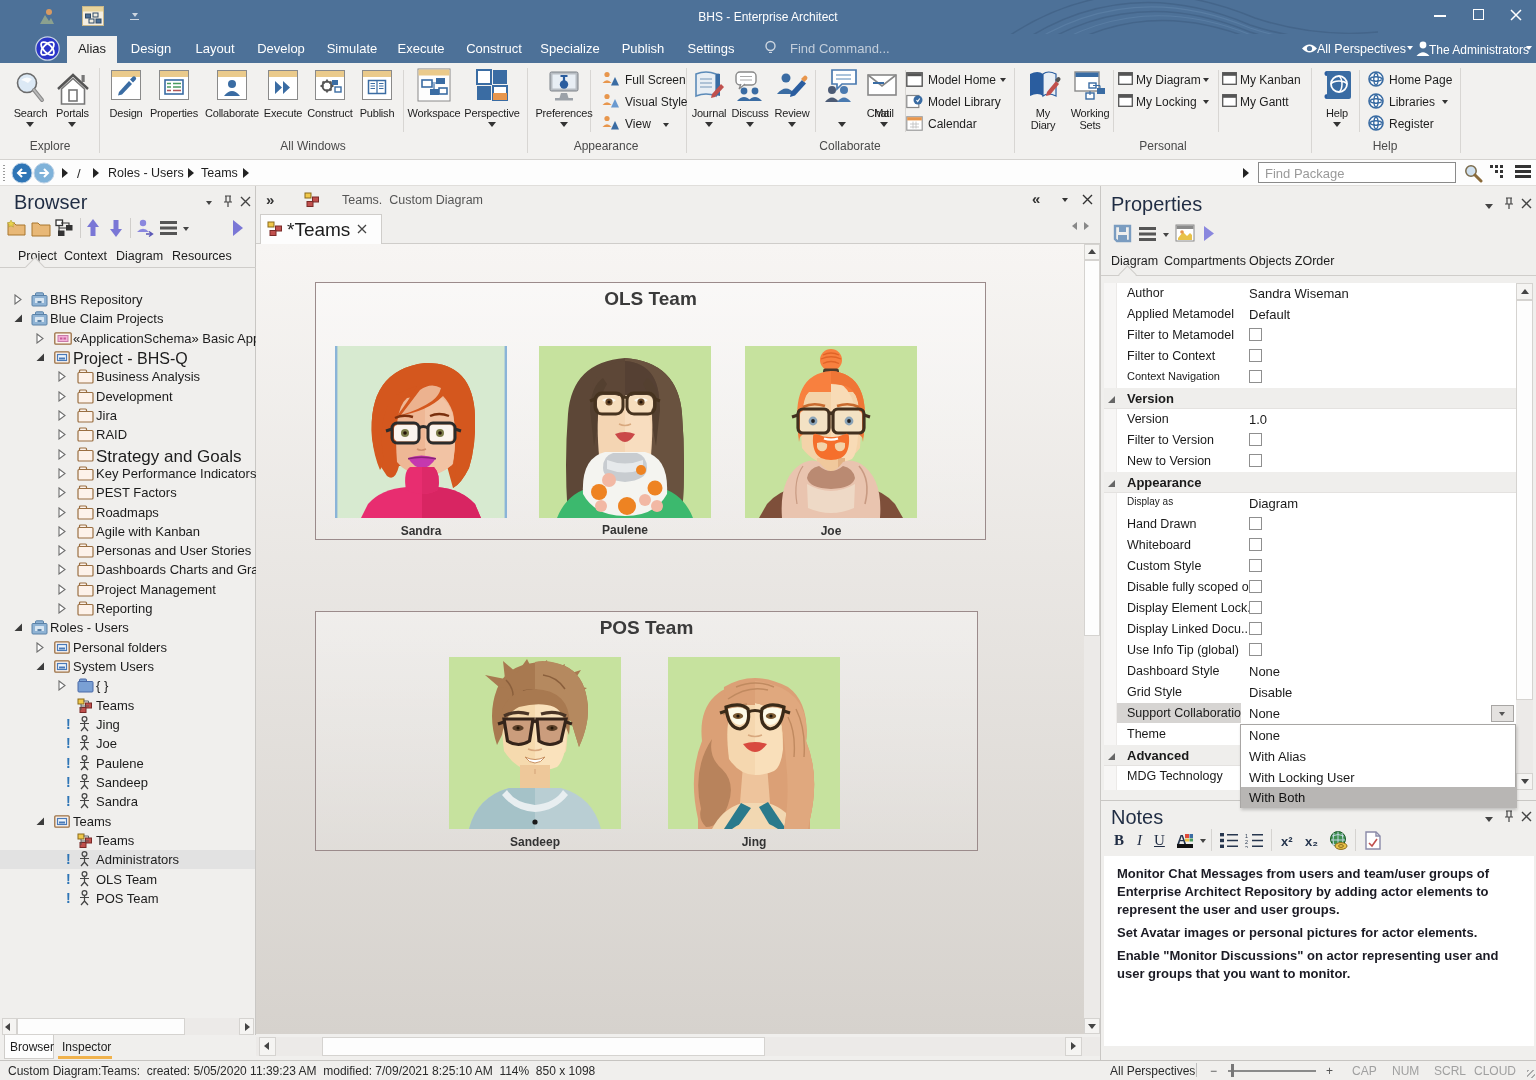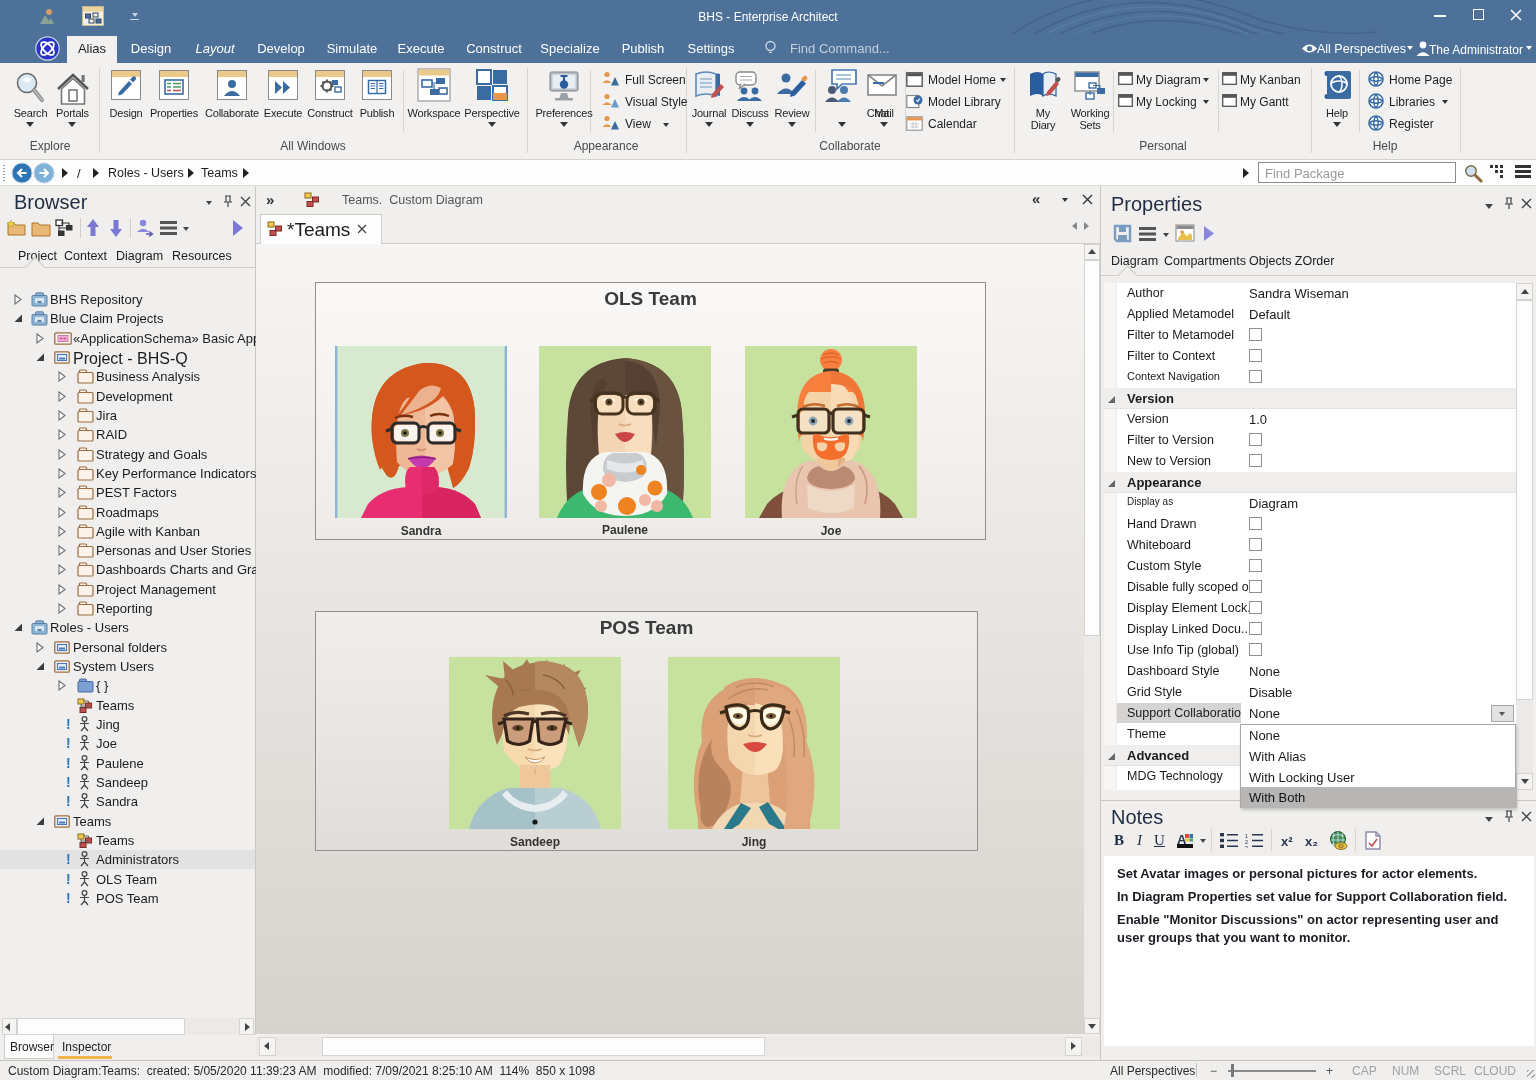--- a/index.html
+++ b/index.html
@@ -78,21 +78,21 @@
     <svg class="abs" style="left:35px;top:2px" width="25" height="25" viewBox="0 0 25 25">
       <circle cx="12.5" cy="12.5" r="11.7" fill="#2a35c8" stroke="#c8d4e4" stroke-width="1.2"></circle>
       <g stroke="#fff" stroke-width="1.8" fill="none">
         <ellipse cx="12.5" cy="12.5" rx="4" ry="8.2" transform="rotate(45 12.5 12.5)"></ellipse>
         <ellipse cx="12.5" cy="12.5" rx="4" ry="8.2" transform="rotate(-45 12.5 12.5)"></ellipse>
       </g>
     </svg>
     <div class="scaret" style="left:68px;top:12px;border-top-color:#e8edf2;"></div>
     <div class="rtab active" style="left:67px;width:50px;">Alias</div>
     <div class="rtab" style="left:122px;width:58px;">Design</div>
-    <div class="rtab" style="left:186px;width:58px;font-style:italic;">Layout</div>
+    <div class="rtab" style="left:186px;width:58px;">Layout</div>
     <div class="rtab" style="left:248px;width:66px;">Develop</div>
     <div class="rtab" style="left:318px;width:68px;">Simulate</div>
     <div class="rtab" style="left:390px;width:62px;">Execute</div>
     <div class="rtab" style="left:456px;width:76px;">Construct</div>
     <div class="rtab" style="left:532px;width:76px;">Specialize</div>
     <div class="rtab" style="left:612px;width:62px;">Publish</div>
     <div class="rtab" style="left:678px;width:66px;">Settings</div>
     <svg class="abs" style="left:764px;top:6px" width="13" height="17" viewBox="0 0 13 17">
       <circle cx="6.5" cy="6" r="4.5" fill="none" stroke="#cdd6e0" stroke-width="1.4"></circle>
       <path d="M4.5,10.5 h4 M5,12.5 h3" stroke="#cdd6e0" stroke-width="1.2"></path>
@@ -101,21 +101,21 @@
     <svg class="abs" style="left:1301px;top:8px" width="17" height="13" viewBox="0 0 17 13">
       <path d="M1,6.5 Q8.5,-1.5 16,6.5 Q8.5,14.5 1,6.5 Z" fill="#fff"></path>
       <circle cx="8.5" cy="6.5" r="2.6" fill="#4d7198"></circle>
     </svg>
     <div class="abs" style="left:1317px;top:8px;font-size:12.5px;color:#fff;">All Perspectives</div>
     <div class="scaret" style="left:1407px;top:12px;border-top-color:#fff;"></div>
     <svg class="abs" style="left:1415px;top:6px" width="16" height="17" viewBox="0 0 16 17">
       <circle cx="8" cy="5" r="3.4" fill="#fff"></circle>
       <path d="M1.5,16 Q8,8.5 14.5,16 Z" fill="#fff"></path>
     </svg>
-    <div class="abs" style="left:1429px;top:8.5px;font-size:12px;color:#fff;">The Administrator</div>
+    <div class="abs" style="left:1429px;top:8.5px;font-size:12px;color:#fff;">The Administrators</div>
     <div class="scaret" style="left:1526px;top:12px;border-top-color:#fff;"></div>
   </div>
   <div id="ribbon">
     <div class="rsep" style="left:99px"></div>
     <div class="rsep" style="left:527px"></div>
     <div class="rsep" style="left:686px"></div>
     <div class="rsep" style="left:1014px"></div>
     <div class="rsep" style="left:1311px"></div>
     <div class="rsep" style="left:1460px"></div>
       <div class="rsep" style="left:403px;top:7px;height:62px;"></div>
@@ -527,21 +527,21 @@
           <rect x="1" y="3.5" width="15" height="10.5" rx="1" fill="#fdf2ea" stroke="#9a6f42" stroke-width="1.2"></rect>
         </svg>
     <div class="abs" style="left:96px;top:241px;font-size:13px;color:#1c1c1c;white-space:nowrap;">RAID</div>
     <svg class="abs" style="left:58px;top:263px" width="8" height="11" viewBox="0 0 8 11">
           <path d="M1,1 L7,5.5 L1,10 Z" fill="#fff" stroke="#6e6e6e" stroke-width="1.1"></path>
         </svg>
     <svg class="abs" style="left:77px;top:261px" width="17" height="15" viewBox="0 0 17 15">
           <rect x="2.5" y="1" width="7" height="4" rx="1" fill="#fdf2ea" stroke="#9a6f42" stroke-width="1.2"></rect>
           <rect x="1" y="3.5" width="15" height="10.5" rx="1" fill="#fdf2ea" stroke="#9a6f42" stroke-width="1.2"></rect>
         </svg>
-    <div class="abs" style="left:96px;top:261px;font-size:13px;color:#1c1c1c;white-space:nowrap;">Strategy and Goals</div>
+    <div class="abs" style="left:96px;top:261px;font-size:17px;color:#1c1c1c;white-space:nowrap;">Strategy and Goals</div>
     <svg class="abs" style="left:58px;top:282px" width="8" height="11" viewBox="0 0 8 11">
           <path d="M1,1 L7,5.5 L1,10 Z" fill="#fff" stroke="#6e6e6e" stroke-width="1.1"></path>
         </svg>
     <svg class="abs" style="left:77px;top:280px" width="17" height="15" viewBox="0 0 17 15">
           <rect x="2.5" y="1" width="7" height="4" rx="1" fill="#fdf2ea" stroke="#9a6f42" stroke-width="1.2"></rect>
           <rect x="1" y="3.5" width="15" height="10.5" rx="1" fill="#fdf2ea" stroke="#9a6f42" stroke-width="1.2"></rect>
         </svg>
     <div class="abs" style="left:96px;top:280px;font-size:13px;color:#1c1c1c;white-space:nowrap;">Key Performance Indicators</div>
     <svg class="abs" style="left:58px;top:301px" width="8" height="11" viewBox="0 0 8 11">
           <path d="M1,1 L7,5.5 L1,10 Z" fill="#fff" stroke="#6e6e6e" stroke-width="1.1"></path>
@@ -1135,22 +1135,22 @@
         <ellipse cx="12" cy="15" rx="2.4" ry="1.4" fill="none" stroke="#8a6a1a"></ellipse>
     </svg>
     <div class="abs" style="left:254px;top:28px;width:1px;height:22px;background:#d5d3d0;"></div>
     <svg class="abs" style="left:264px;top:30px" width="16" height="19" viewBox="0 0 16 19">
       <path d="M1,1 H11 L15,5 V18 H1 Z" fill="#fff" stroke="#8a8aa8" stroke-width="1.4"></path>
         <path d="M11,1 V5 H15" fill="none" stroke="#8a8aa8" stroke-width="1.4"></path>
       <path d="M4,12 l3,3 l5,-7" stroke="#c0504d" stroke-width="1.6" fill="none"></path>
     </svg>
     <div class="abs" style="left:3px;top:55px;width:430px;height:190px;background:#fff;"></div>
     <div class="abs" style="left:16px;top:64px;width:410px;font-size:13px;font-weight:bold;color:#1b1b24;line-height:18px;">
+      <div style="margin-bottom:5px;">Monitor Chat Messages from users and team/user groups of Enterprise Architect Repository by adding actor elements to represent the user and user groups.</div>
       <div style="margin-bottom:5px;">Set Avatar images or personal pictures for actor elements.</div>
-      <div style="margin-bottom:5px;">In Diagram Properties set value for Support Collaboration field.</div>
       <div>Enable "Monitor Discussions" on actor representing user and user groups that you want to monitor.</div>
     </div>
   </div>
   <div id="statusbar">
     <div class="abs" style="left:8px;top:3px;">Custom Diagram:Teams: &nbsp;created: 5/05/2020 11:39:23 AM&nbsp; modified: 7/09/2021 8:25:10 AM&nbsp; 114% &nbsp;850 x 1098</div>
     <div class="abs" style="left:1110px;top:3px;">All Perspectives</div>
     <div class="abs" style="left:1196px;top:2px;width:1px;height:14px;background:#c0c0c0;"></div>
     <div class="abs" style="left:1210px;top:3px;color:#555;">−</div>
     <div class="abs" style="left:1228px;top:9px;width:88px;height:1.5px;background:#8a8a8a;"></div>
     <div class="abs" style="left:1231px;top:3px;width:2.5px;height:13px;background:#777;"></div>

